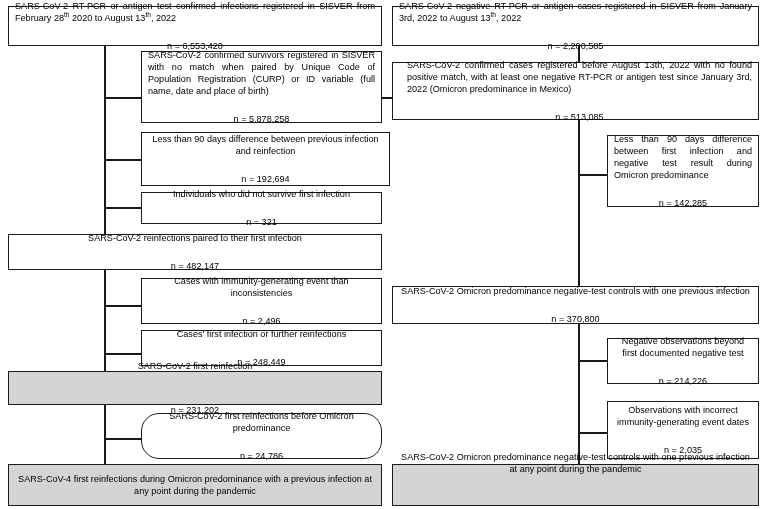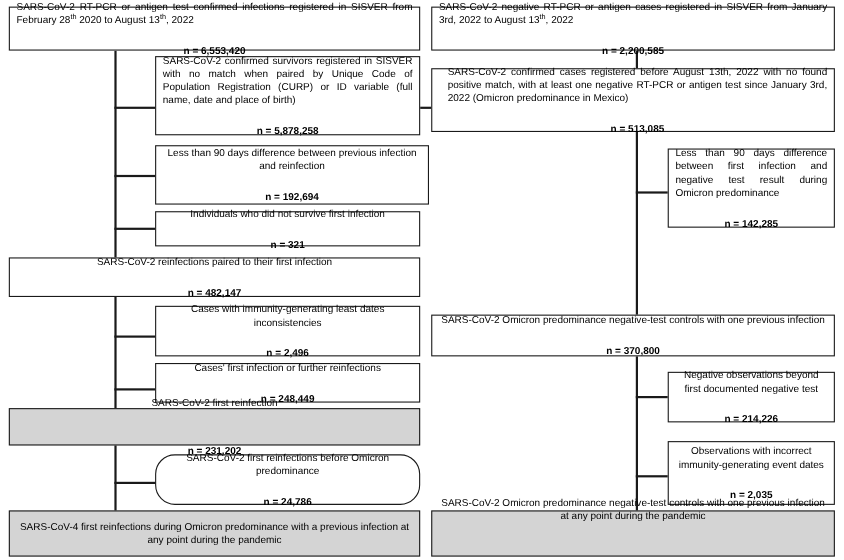--- a/index.html
+++ b/index.html
@@ -33,21 +33,21 @@
     z-index: 2;
   }
   .box .txt {
     display: block;
     width: 100%;
   }
   .box .n {
     display: block;
     width: 100%;
     text-align: center;
-    font-weight: bold;
+    font-weight: normal;
     margin-top: 16px;
   }
   .just .txt { text-align: justify; text-align-last: left; }
   .center .txt { text-align: center; }
   .shaded {
     background: #d4d4d4;
     gap: 16px;
   }
   .line {
     position: absolute;
@@ -101,21 +101,21 @@
     <span class="txt">Individuals who did not survive first infection</span>
     <span class="n">n = 321</span>
   </div>
 
   <div class="box center" style="left:8px; top:234px; width:374px; height:36px;">
     <span class="txt">SARS-CoV-2 reinfections paired to their first infection</span>
     <span class="n">n = 482,147</span>
   </div>
 
   <div class="box center" style="left:141px; top:278px; width:241px; height:46px;">
-    <span class="txt">Cases with immunity-generating least dates inconsistencies</span>
+    <span class="txt">Cases with immunity-generating event than inconsistencies</span>
     <span class="n">n = 2,496</span>
   </div>
 
   <div class="box center" style="left:141px; top:330px; width:241px; height:36px;">
     <span class="txt">Cases' first infection or further reinfections</span>
     <span class="n">n = 248,449</span>
   </div>
 
   <div class="box center shaded" style="left:8px; top:371px; width:374px; height:34px;">
     <span class="txt">SARS-CoV-2 first reinfection</span>

